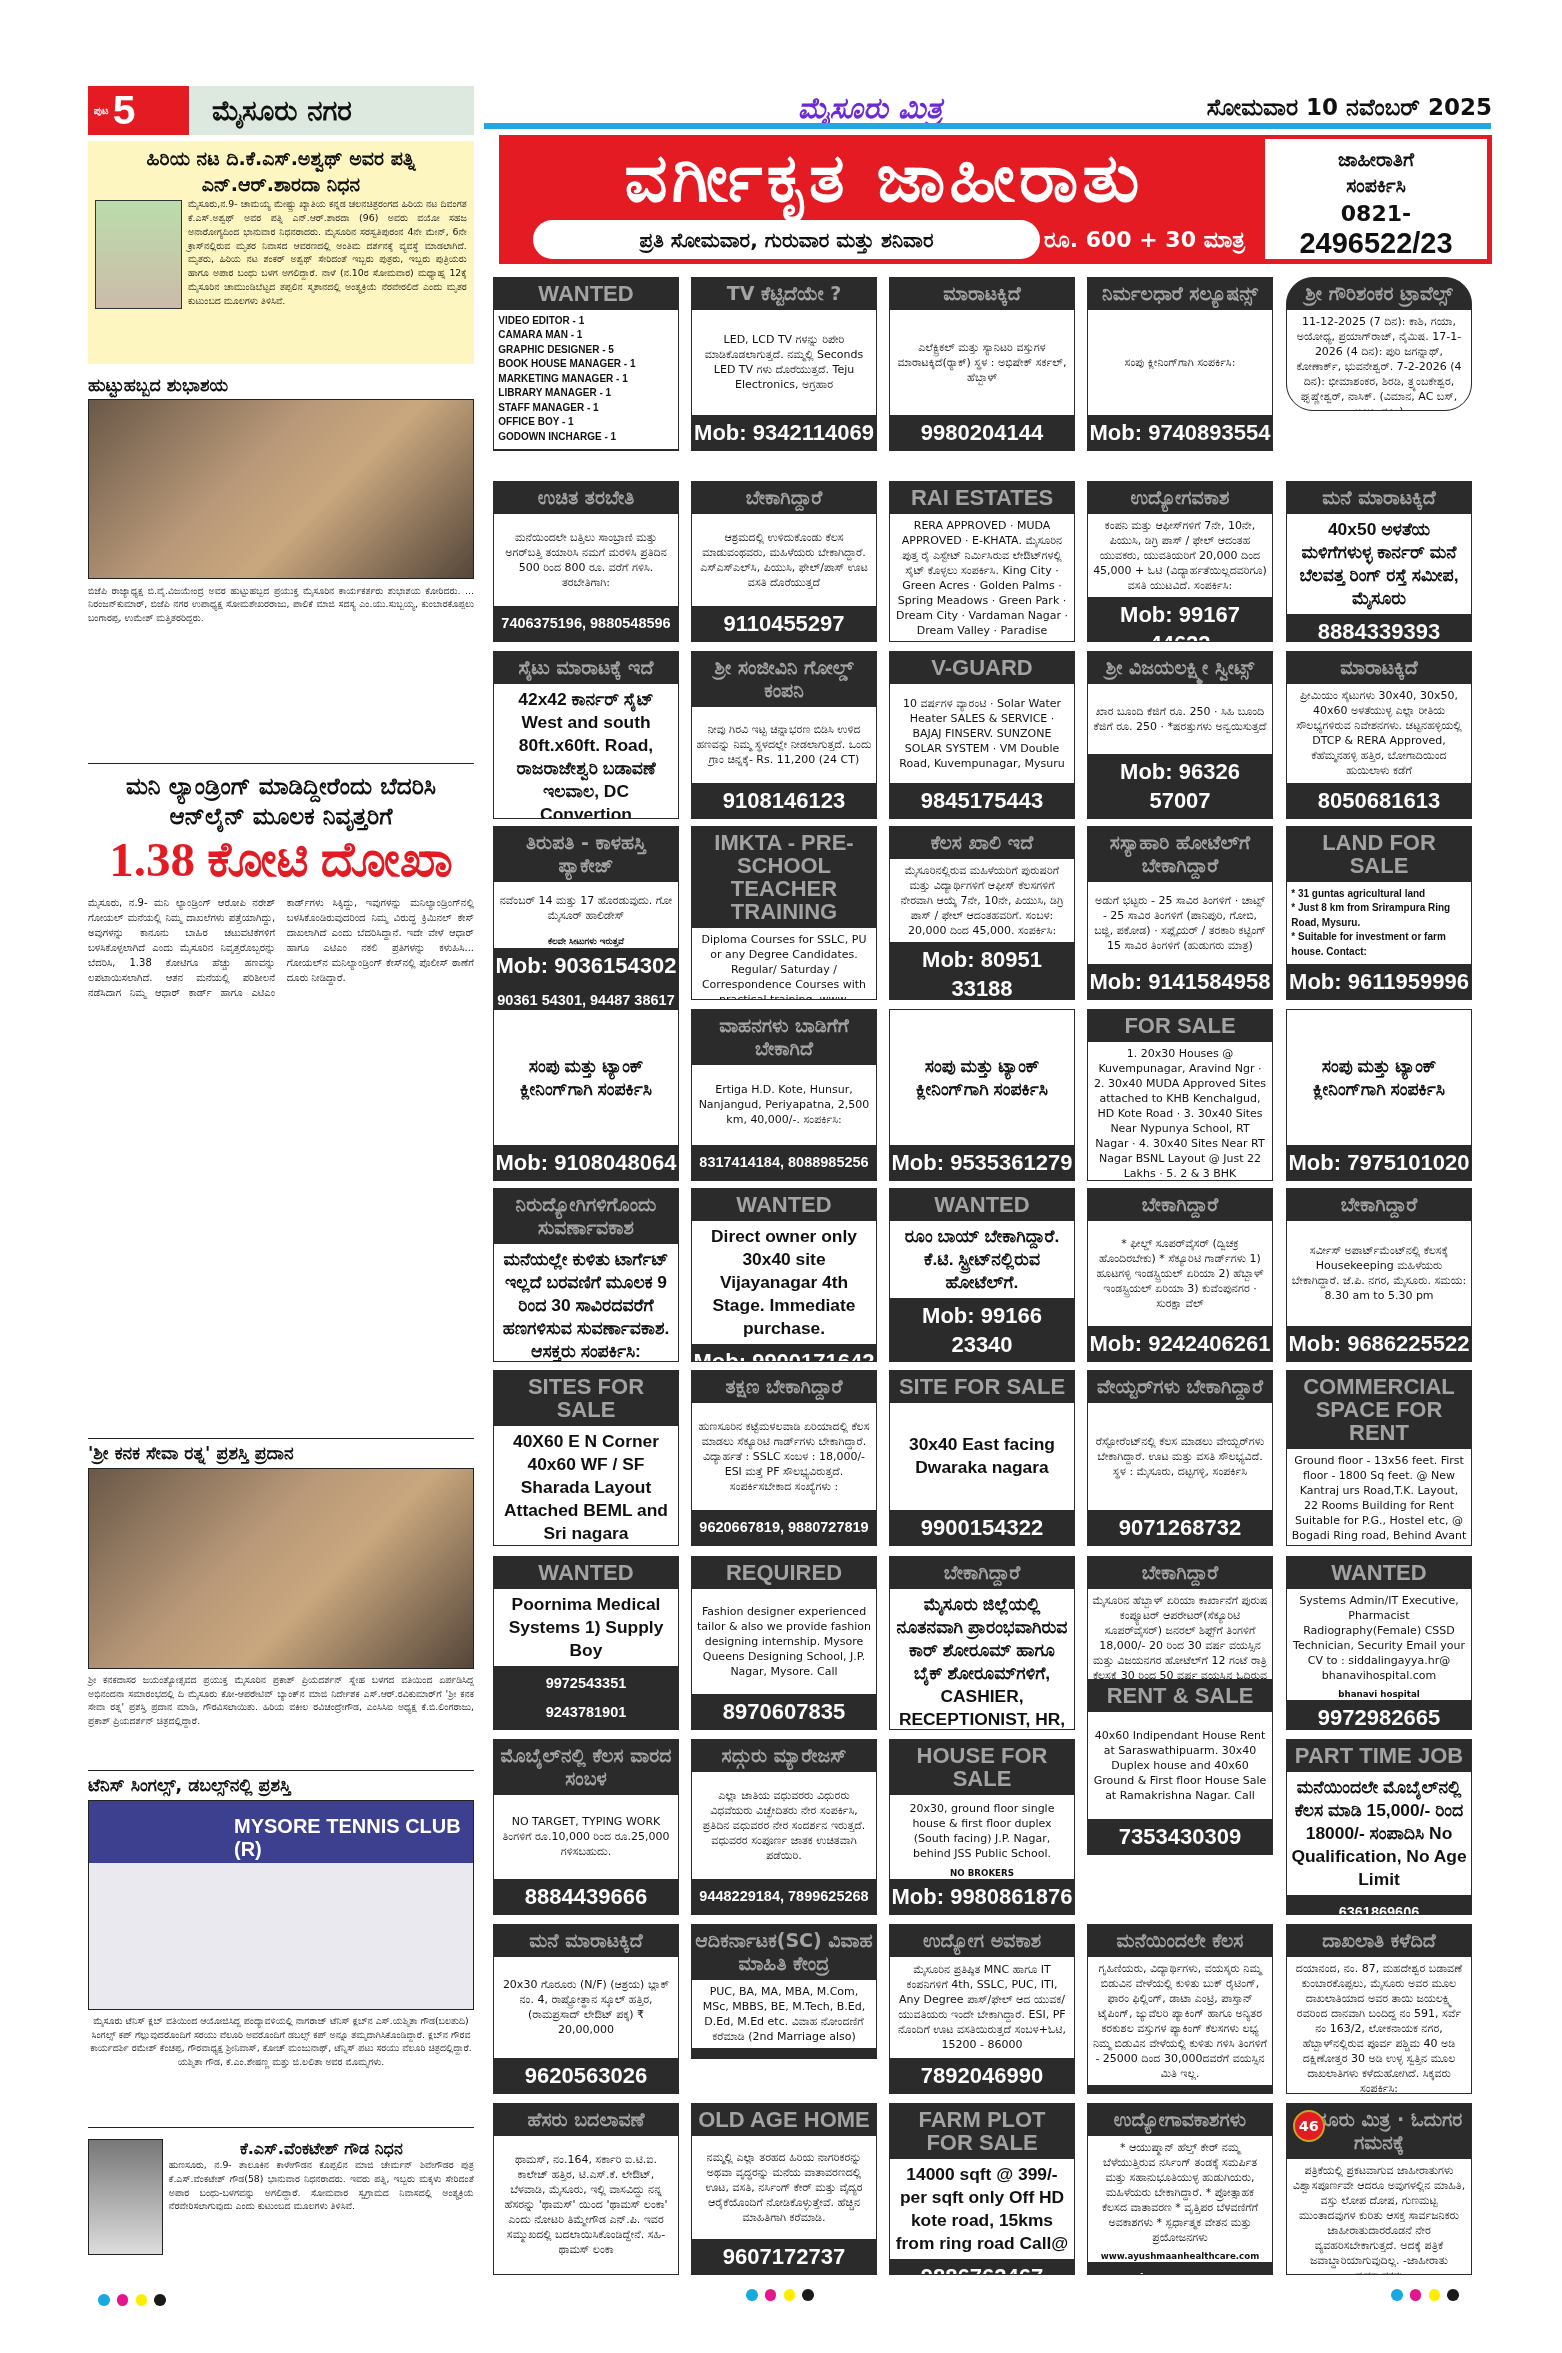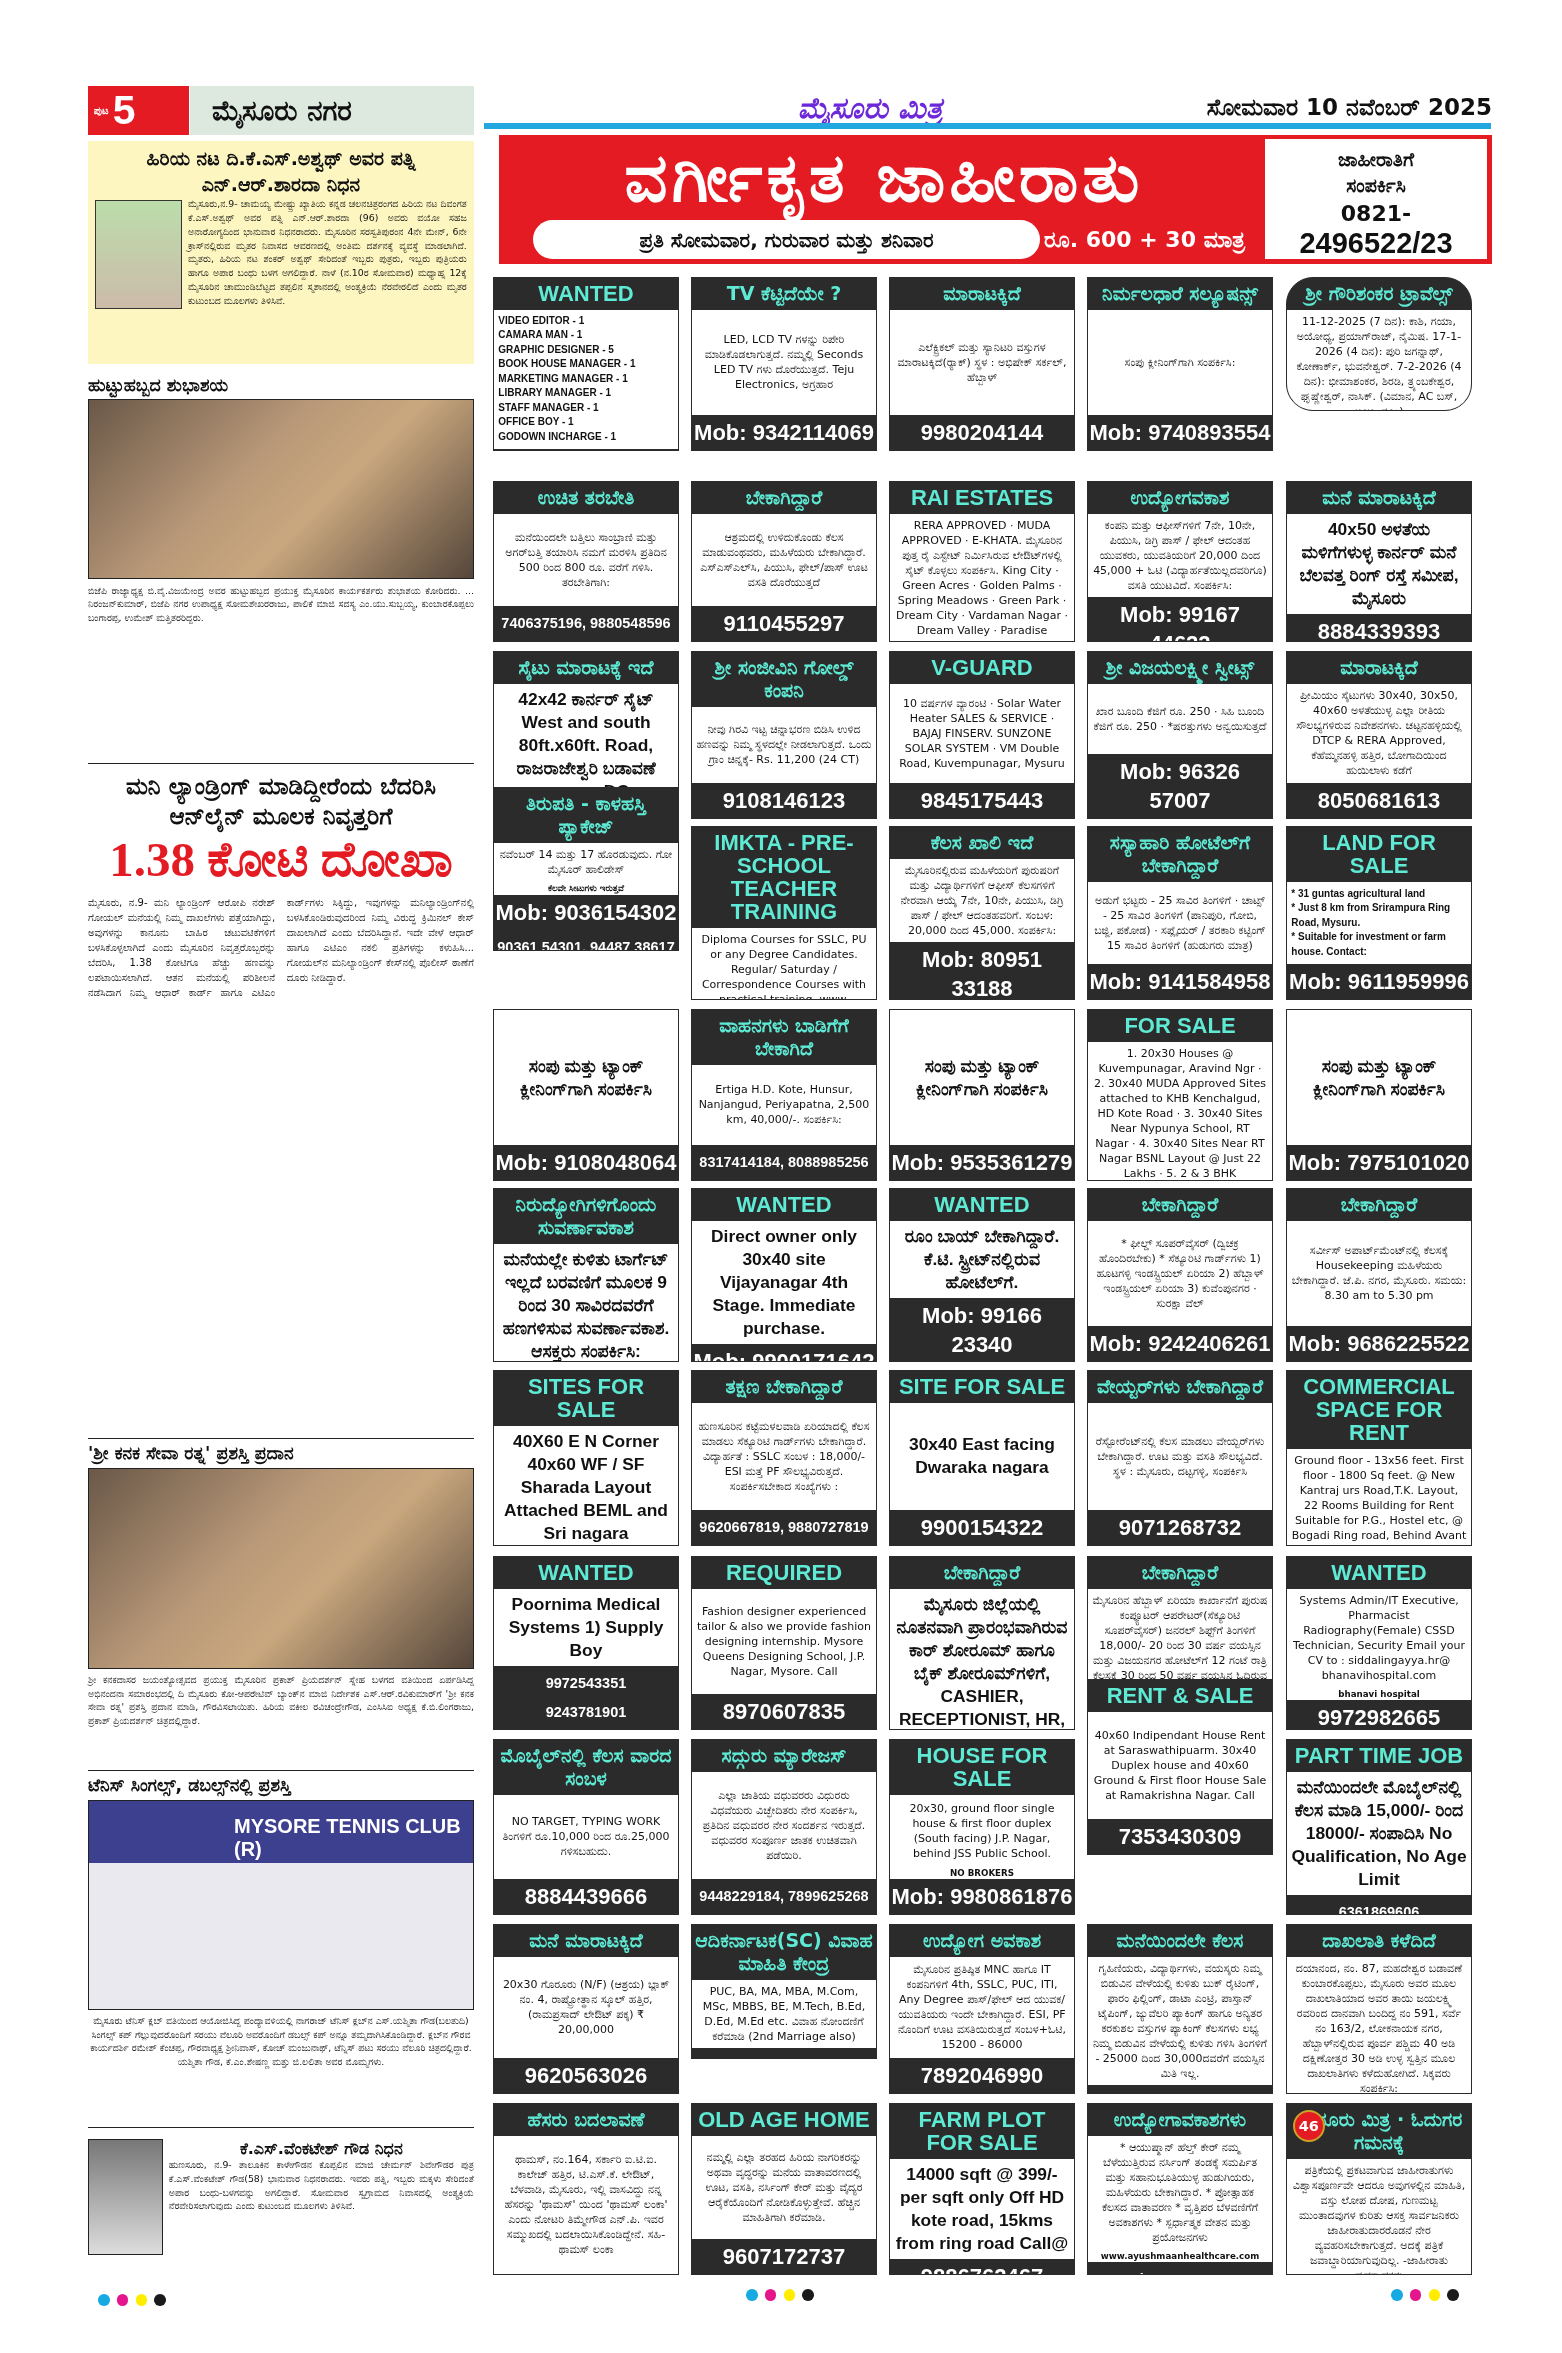--- a/index.html
+++ b/index.html
@@ -35,21 +35,21 @@
   .h-section { font-size: 17.4px; font-weight: bold; margin-bottom: 4.3px; }
   .photo-box { border: 1.4px solid #222; background: linear-gradient(135deg, #6a5848, #b89878 40%, #c9a77e 60%, #55463a); }
   .caption { font-size: 9.4px; line-height: 13.8px; text-align: justify; }
   .rule { border-top: 1.4px solid #222; }
   #headline-a { font-size: 23px; font-weight: bold; text-align: center; line-height: 30px; }
   #headline-b { font-size: 49px; font-weight: bold; text-align: center; color: #e51b24; font-family: "Liberation Serif", serif; line-height: 58px; }
   .two-col { column-count: 2; column-gap: 11.6px; font-size: 10px; line-height: 15px; text-align: justify; }
 
   
   .ad { position: absolute; width: 186px; background: #2b2b2b; border: 1.4px solid #2b2b2b; display: flex; flex-direction: column; overflow: hidden; }
-  .ad .hd { color: #5eead4; font-weight: bold; text-align: center; font-size: 19px; line-height: 23px; padding: 4.3px 2.9px; }
+  .ad .hd { color: #a3a3a3; font-weight: bold; text-align: center; font-size: 19px; line-height: 23px; padding: 4.3px 2.9px; }
   .ad .bd { background: #fff; color: #111; flex: 1; text-align: center; font-size: 11px; line-height: 15px; padding: 4.3px 4.3px; display: flex; flex-direction: column; justify-content: center; }
   .ad .ft { color: #fff; font-weight: bold; text-align: center; font-size: 22px; line-height: 29px; padding: 2.9px 1.4px; font-family: "Liberation Sans", sans-serif; }
   .ad .ft.sm { font-size: 14.5px; }
   .ad .bd.big { font-size: 17.4px; line-height: 23px; font-weight: bold; font-family: "Liberation Sans", sans-serif; }
   .ad .bd.list { text-align: left; font-size: 10px; font-weight: bold; line-height: 14.5px; font-family: "Liberation Sans", sans-serif; }
   .ad .hd.en { font-family: "Liberation Sans", sans-serif; font-size: 22px; }
 
   .dots { display: flex; gap: 7.2px; }
   .dot { width: 11.6px; height: 11.6px; border-radius: 50%; }
 </style>
@@ -196,21 +196,21 @@
     <div class="ad" style="left: 1087px; top: 651px; height: 168px;">
       <div class="hd">ಶ್ರೀ ವಿಜಯಲಕ್ಷ್ಮೀ ಸ್ವೀಟ್ಸ್</div>
       <div class="bd" style="white-space: pre-line;">ಖಾರ ಬೂಂದಿ ಕೆಜಿಗೆ ರೂ. 250 · ಸಿಹಿ ಬೂಂದಿ ಕೆಜಿಗೆ ರೂ. 250 · *ಷರತ್ತುಗಳು ಅನ್ವಯಿಸುತ್ತದೆ</div>
       <div class="ft" style="white-space: pre-line;">Mob: 96326 57007</div>
     </div>
     <div class="ad" style="left: 1286px; top: 651px; height: 168px;">
       <div class="hd">ಮಾರಾಟಕ್ಕಿದೆ</div>
       <div class="bd" style="white-space: pre-line;">ಪ್ರೀಮಿಯಂ ಸೈಟುಗಳು 30x40, 30x50, 40x60 ಅಳತೆಯುಳ್ಳ ಎಲ್ಲಾ ರೀತಿಯ ಸೌಲಭ್ಯಗಳಿರುವ ನಿವೇಶನಗಳು. ಚಟ್ಟನಹಳ್ಳಿಯಲ್ಲಿ DTCP &amp; RERA Approved, ಕೆಹೆಮ್ಮನಹಳ್ಳಿ ಹತ್ತಿರ, ಬೋಗಾದಿಯಿಂದ ಹುಯಿಲಾಳು ಕಡೆಗೆ</div>
       <div class="ft" style="white-space: pre-line;">8050681613</div>
     </div>
-    <div class="ad" style="left: 493px; top: 787px; height: 164px;">
+    <div class="ad" style="left: 493px; top: 826px; height: 193px;">
       <div class="hd">ತಿರುಪತಿ - ಕಾಳಹಸ್ತಿ ಪ್ಯಾಕೇಜ್</div>
       <div class="bd" style="white-space: pre-line;">ನವೆಂಬರ್ 14 ಮತ್ತು 17 ಹೊರಡುವುದು. ಗೋ ಮೈಸೂರ್ ಹಾಲಿಡೇಸ್</div>
       <div style="background: rgb(255, 255, 255); color: rgb(17, 17, 17); font-size: 8.7px; text-align: center; padding: 1.4px; font-weight: bold;">ಕೆಲವೇ ಸೀಟುಗಳು ಇರುತ್ತವೆ</div>
       <div class="ft" style="white-space: pre-line;">Mob: 9036154302</div>
       <div class="ft sm">90361 54301, 94487 38617</div>
     </div>
     <div class="ad" style="left: 691px; top: 826px; height: 174px;">
       <div class="hd en">IMKTA - PRE-SCHOOL TEACHER TRAINING</div>
       <div class="bd" style="white-space: pre-line;">Diploma Courses for SSLC, PU or any Degree Candidates. Regular/ Saturday / Correspondence Courses with practical training. www. imkta.in</div>
     </div>

